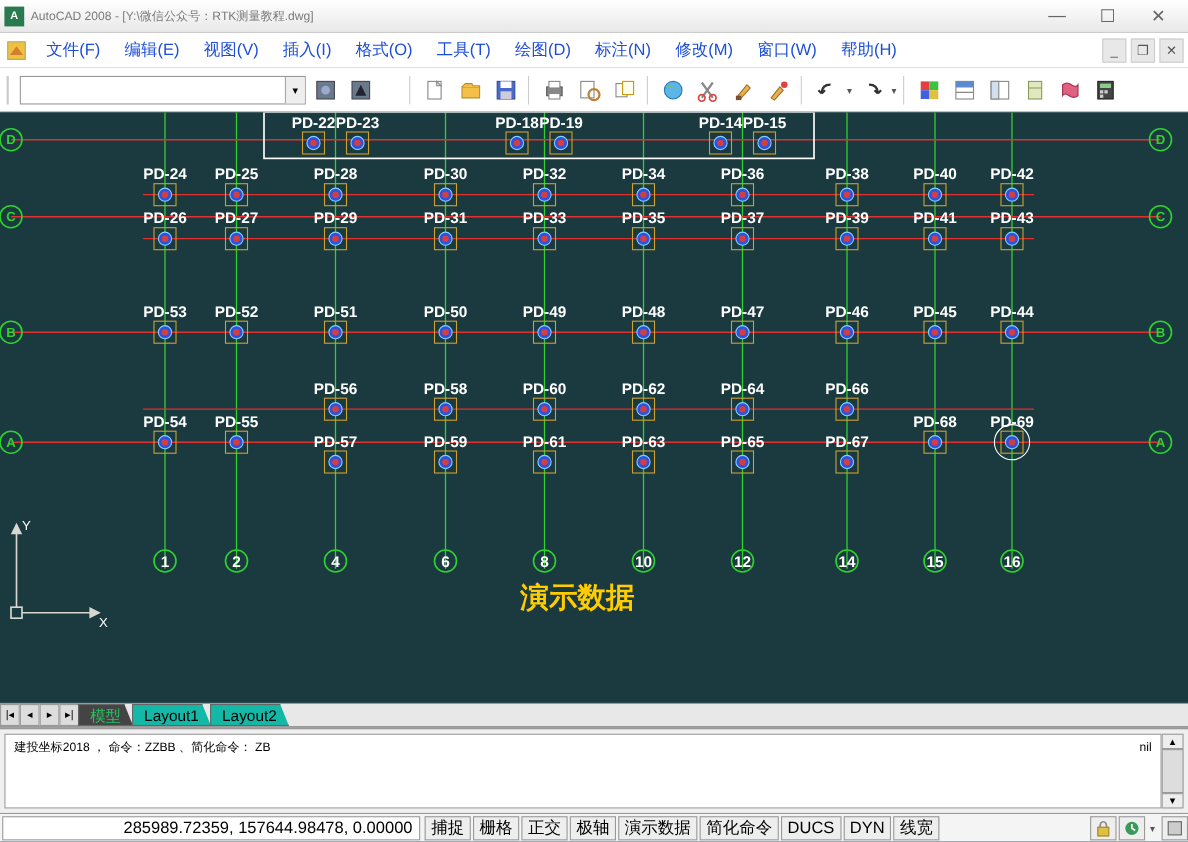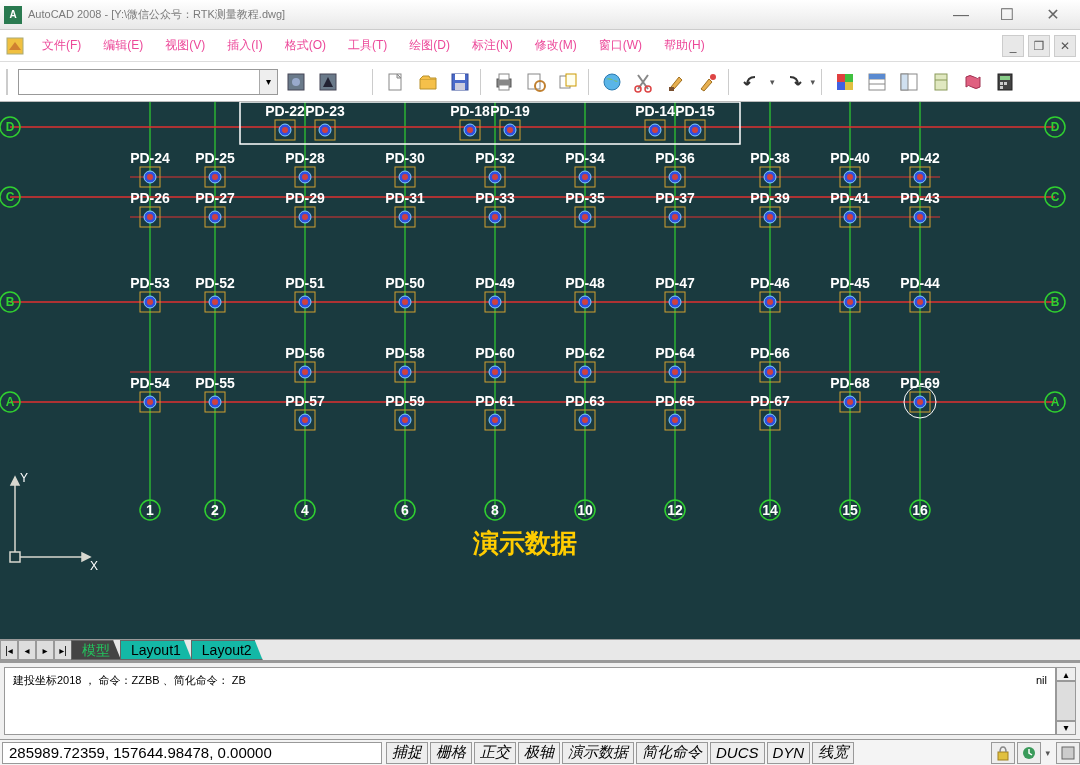--- a/index.html
+++ b/index.html
@@ -3,41 +3,41 @@
 <meta charset="utf-8">
 <style>
 * { box-sizing: border-box; margin: 0; padding: 0; font-family: "Microsoft YaHei", "SimSun", sans-serif; }
 body { width: 1080px; height: 765px; background: #f0f0f0; display: flex; flex-direction: column; overflow: hidden; font-size: 13px; }
 .titlebar { height: 30px; background: linear-gradient(#fff,#e8e8e8); display: flex; align-items: center; padding: 0 4px; color: #7a7a7a; border-bottom: 1px solid #ccc; }
 .titlebar .logo { width: 18px; height: 18px; background: #2a7a50; margin-right: 6px; display:inline-flex;align-items:center;justify-content:center;color:#fff;font-size:10px;font-weight:bold;}
 .titlebar .title { flex: 1; font-size: 11px; }
 .titlebar .wbtn { width: 46px; height: 28px; display:flex;align-items:center;justify-content:center;color:#666;font-size:16px; }
 .menubar { height: 32px; background: #fff; display:flex; align-items:center; padding:0 4px; border-bottom:1px solid #ddd; gap:2px;}
 .menubar .micon{width:22px;height:22px;display:inline-flex;align-items:center;justify-content:center;margin-right:4px;}
-.menubar .mitem{padding:4px 10px;font-size:12px;color:#ec4899;white-space:nowrap;}
+.menubar .mitem{padding:4px 10px;font-size:15px;color:#1d4ed8;white-space:nowrap;}
 .menubar .spacer{flex:1;}
 .menubar .mini{width:22px;height:22px;display:flex;align-items:center;justify-content:center;background:#e8e8e8;border:1px solid #ccc;margin-left:2px;color:#555;font-size:12px;}
 .toolbar { height: 40px; background:#fff; display:flex; align-items:center; padding:0 6px; border-bottom:1px solid #bbb; gap:4px;}
 .toolbar .combo{width:260px;height:26px;border:1px solid #999;background:#fff;display:flex;align-items:center;}
 .toolbar .combo .arrow{margin-left:auto;width:18px;height:24px;background:#eee;border-left:1px solid #aaa;display:flex;align-items:center;justify-content:center;font-size:10px;}
 .toolbar .tbtn{width:28px;height:28px;display:flex;align-items:center;justify-content:center;border:1px solid transparent;}
 .toolbar .sep{width:4px;height:26px;border-left:1px solid #ccc;margin:0 2px;}
 .canvas-area{flex:1;position:relative;background:#1a3a3f;overflow:hidden;}
 .canvas-area svg{position:absolute;inset:0;}
 .tabbar{height:22px;background:#e8e8e8;display:flex;align-items:stretch;border-top:1px solid #999;border-bottom:1px solid #999;font-family:"SimSun",serif;font-size:14px;}
 .tabbar .navbtn{width:18px;border:1px solid #999;background:#ddd;display:flex;align-items:center;justify-content:center;font-size:10px;}
 .tabbar .tab{padding:1px 10px;border:1px solid #666;background:#14b8a6;position:relative;margin-left:-1px;clip-path:polygon(0 0,calc(100% - 8px) 0,100% 100%,0 100%);}
 .tabbar .tab.active{background:#444;color:#22c55e;}
 .cmdwrap{height:78px;display:flex;border-top:2px solid #999;}
 .cmdtext{flex:1;background:#fff;border:1px solid #999;margin:4px 0 4px 4px;padding:4px 8px;font-family:"SimSun",monospace;font-size:11px;line-height:1.5;overflow:hidden;}
 .cmdscroll{width:20px;margin:4px 4px 4px 0;display:flex;flex-direction:column;}
 .cmdscroll .sb{flex:1;background:#eee;border:1px solid #999;display:flex;align-items:center;justify-content:center;font-size:10px;}
-.statusbar{height:26px;background:#f4f4f4;display:flex;align-items:center;border-top:1px solid #999;font-family:"SimSun",monospace;font-size:15px;}
+.statusbar{height:26px;background:#f4f4f4;display:flex;align-items:center;border-top:1px solid #999;font-family:"SimSun",monospace;font-size:15px;text-align:right;}
 .statusbar .coords{padding:0 6px;border:1px solid #999;height:22px;line-height:20px;width:380px;margin:0 2px;background:#fff;}
-.statusbar .sbtn{height:22px;padding:0 5px;border:1px solid #999;margin-left:2px;background:#eee;display:flex;align-items:center;white-space:nowrap;font-style:italic;}
+.statusbar .sbtn{height:22px;padding:0 5px;border:1px solid #999;margin-left:2px;background:#eee;display:flex;align-items:center;white-space:nowrap;}
 .statusbar .spacer{flex:1;}
 .pt-label{fill:#fff;font-size:14px;font-family:Arial,sans-serif;text-anchor:middle;font-weight:600;}
 .axis-label{fill:#fff;font-size:12px;}
 .demo{fill:#ffcc00;font-size:26px;font-weight:bold;text-anchor:middle;font-family:"SimSun";}
 </style>
 </head>
 <body>
 
 <div class="titlebar">
   <span class="logo">A</span>

